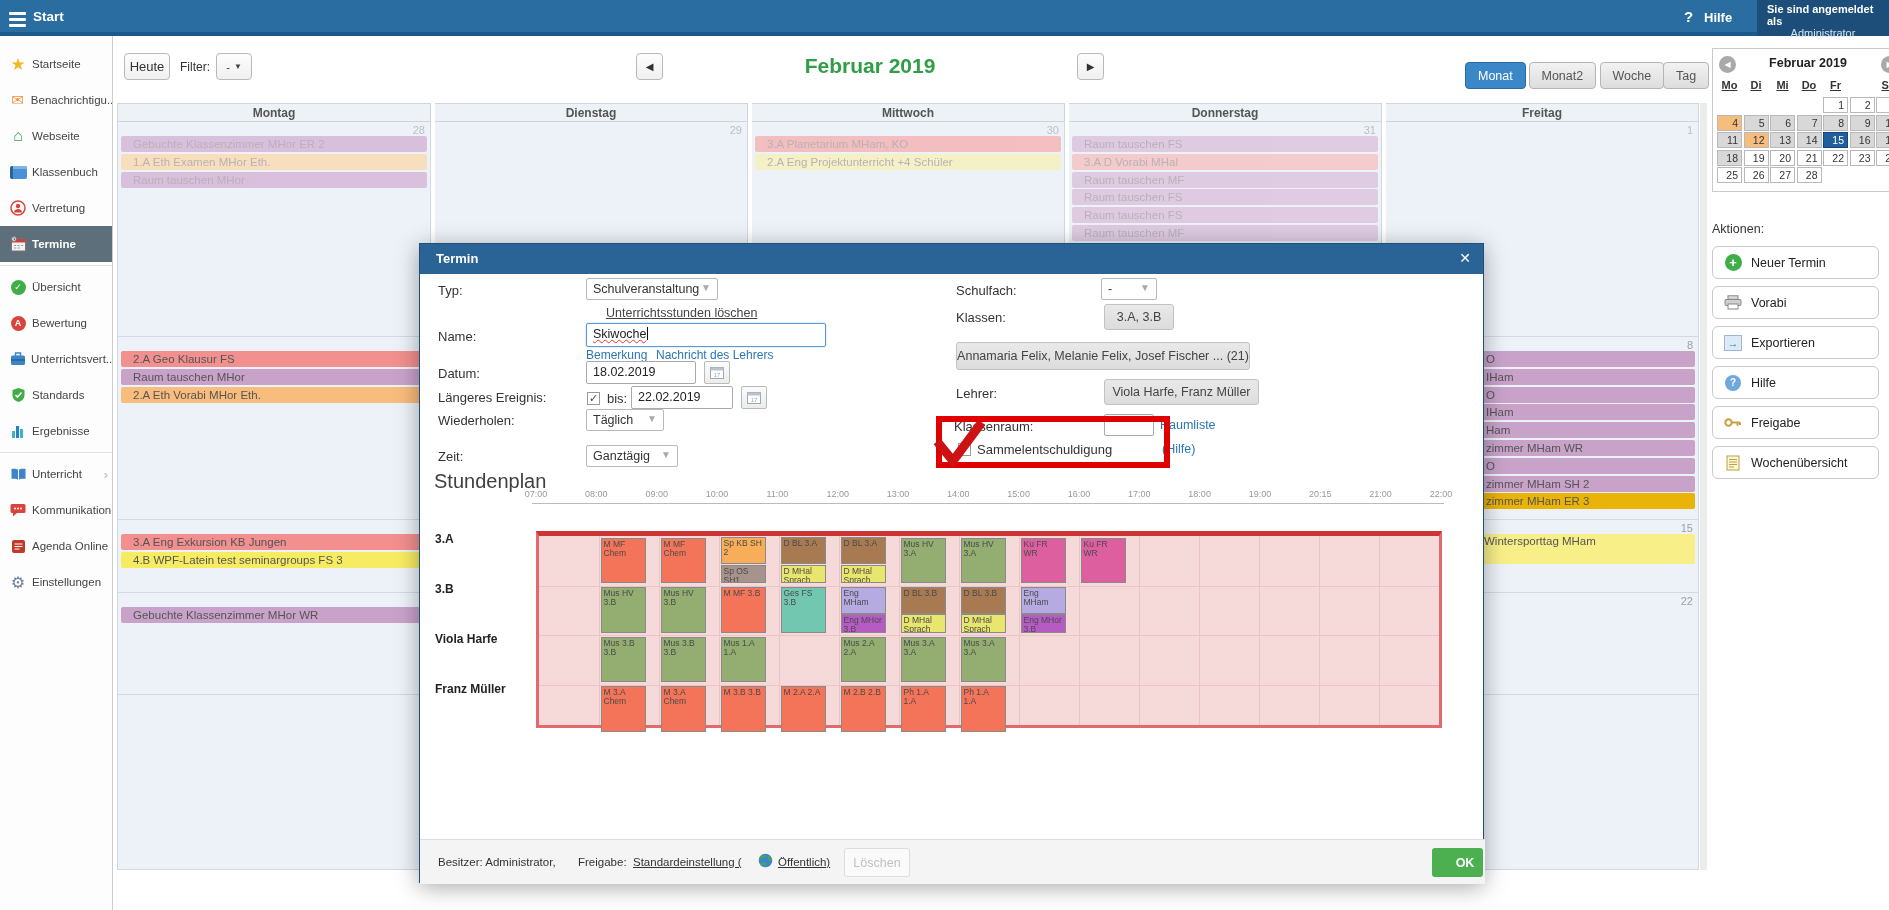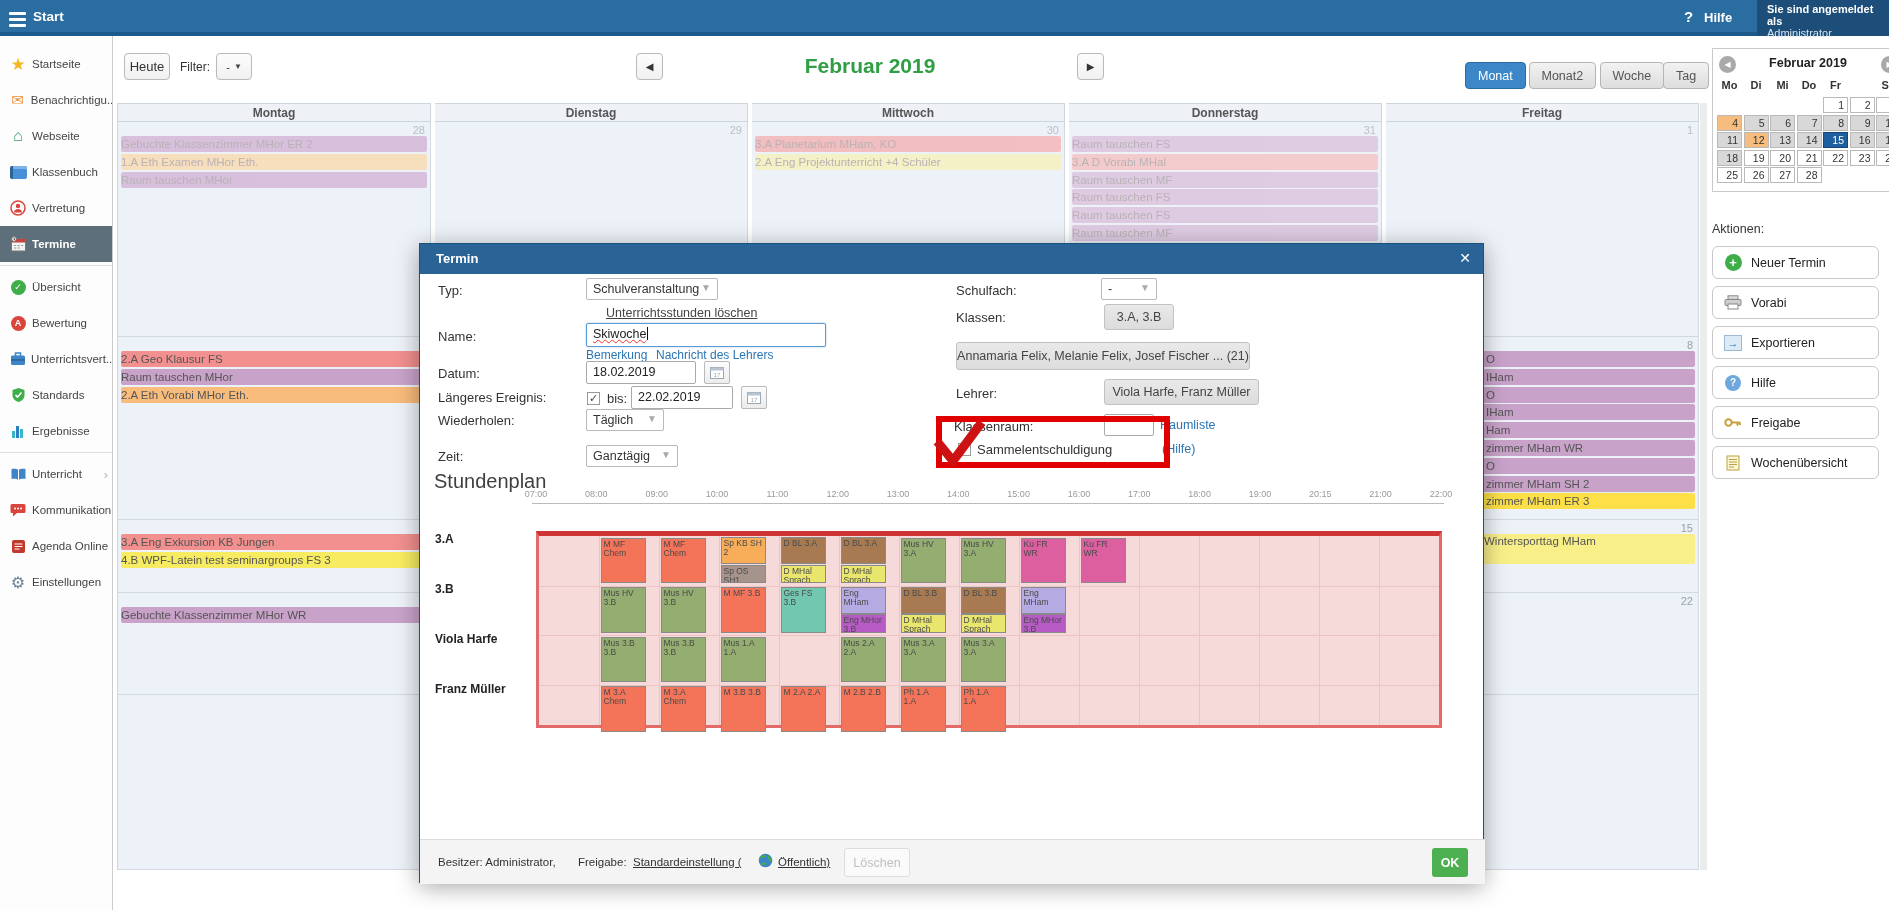--- a/index.html
+++ b/index.html
@@ -5,21 +5,21 @@
   html,body{margin:0;padding:0;width:1889px;height:910px;overflow:hidden;
     font-family:"Liberation Sans","DejaVu Sans",sans-serif;background:#fff;}
   #app{position:relative;width:1889px;height:910px;}
   .abs{position:absolute;}
   
   .topbar{left:0;top:0;width:1889px;height:36px;background:#2a6da1;border-bottom:4px solid #1d5a8c;box-sizing:border-box;color:#fff;}
   .burger i{display:block;width:17px;height:3px;background:#fff;margin:3px 0;border-radius:1px;}
   .topbar .title{font-size:13.5px;font-weight:bold;}
   .loggedbox{background:#1c4e79;color:#fff;padding:3px 10px;height:36px;box-sizing:border-box;}
   .loggedbox .l1{font-size:11px;font-weight:bold;}
-  .loggedbox .l2{font-size:11px;color:#d7e3ee;}
+  .loggedbox .l2{font-size:11px;color:#d7e3ee;text-align:center;}
   
   .sidebar{left:0;top:36px;width:113px;height:874px;background:#fdfdfd;border-right:1px solid #ccc;box-sizing:border-box;padding-top:10px;}
   .sb-item{height:36px;display:flex;align-items:center;padding-left:7px;cursor:pointer;position:relative;}
   .sb-ico{width:22px;display:inline-flex;justify-content:center;align-items:center;}
   .sb-lbl{font-size:11.5px;color:#444;margin-left:3px;white-space:nowrap;overflow:hidden;}
   .sb-item.sel{background:#5d6f7a;}
   .sb-item.sel .sb-lbl{color:#fff;font-weight:bold;}
   .sb-chev{position:absolute;right:4px;color:#b5b5b5;font-size:13px;}
   .sb-sep{height:1px;background:#e0e0e0;margin:3px 0;}
   .cir{display:inline-flex;width:15px;height:15px;border-radius:50%;color:#fff;font-size:9px;font-weight:bold;align-items:center;justify-content:center;}
@@ -27,27 +27,27 @@
   .bars i{display:inline-block;width:3px;margin-right:1px;}
   
   .btn{background:linear-gradient(#fdfdfd,#f0f0f0);border:1px solid #b9b9b9;border-radius:4px;color:#333;font-size:13px;display:inline-flex;align-items:center;justify-content:center;box-sizing:border-box;cursor:pointer;}
   .month-title{color:#2f9e44;font-size:21px;font-weight:bold;text-align:center;}
   .viewbtn{border:1px solid #b5b5b5;border-radius:4px;background:linear-gradient(#f2f2f2,#ddd);color:#555;font-size:12.5px;display:inline-flex;align-items:center;justify-content:center;box-sizing:border-box;cursor:pointer;}
   .viewbtn.active{background:#3b87c8;border-color:#2a6da1;color:#fff;}
   
   .cal-head{background:#eef2f6;border:1px solid #cdd5dd;border-left:none;box-sizing:border-box;font-size:12px;font-weight:bold;color:#555;display:flex;align-items:center;justify-content:center;}
   .wk{background:#edf2f8;border-right:1px solid #d2d9e0;border-bottom:1px solid #d2d9e0;box-sizing:border-box;overflow:hidden;}
   .wk .dnum{position:absolute;right:5px;top:2px;font-size:11px;}
-  .evt{height:16px;line-height:16px;margin:0 3px 1.8px 3px;border-radius:2px;font-size:11.5px;color:#555;padding-left:0;overflow:hidden;white-space:nowrap;box-sizing:border-box;}
+  .evt{height:16px;line-height:16px;margin:0 3px 1.8px 3px;border-radius:2px;font-size:11.5px;color:#555;padding-left:12px;overflow:hidden;white-space:nowrap;box-sizing:border-box;}
   .evt.faded{color:#b1a7ab;opacity:.85;}
   
   .mc-box{border:1px solid #c9c9c9;background:#fff;}
   .mc-title{font-size:12.5px;font-weight:bold;color:#222;}
   .mc-nav{display:inline-flex;width:17px;height:17px;border-radius:50%;background:#a9a9a9;color:#fff;font-size:8px;align-items:center;justify-content:center;cursor:pointer;}
-  .mc-dow{font-size:11px;font-weight:bold;color:#333;text-align:center;}
+  .mc-dow{font-size:11px;font-weight:bold;color:#333;text-align:center;text-decoration:underline;}
   .mc-cell{position:absolute;width:25px;height:16px;box-sizing:border-box;font-size:10.5px;color:#333;text-align:right;padding:1px 3px 0 0;border:1px solid #b9b9b9;background:#fff;}
   .mc-cell.gray{background:#d8d8d8;}
   .mc-cell.orange{background:#f7bd7f;}
   .mc-cell.sel{background:#1f5f9e;color:#fff;border-color:#17477a;}
   .mc-cell.empty{border:none;background:transparent;}
   .act-btn{position:absolute;left:0;width:167px;height:33px;background:#fff;border:1px solid #c9c9c9;border-radius:6px;box-sizing:border-box;display:flex;align-items:center;padding-left:10px;cursor:pointer;}
   .act-lbl{font-size:12.5px;color:#222;margin-left:8px;}
   .aktionen{font-size:12.5px;color:#333;}
   
   .modal{left:419px;top:243px;width:1065px;height:640px;background:#fff;border:1px solid #18527d;box-shadow:0 4px 22px rgba(0,0,0,.35);z-index:50;box-sizing:border-box;}
@@ -67,21 +67,21 @@
   .wavy{text-decoration:underline wavy #e33 1px;}
   .redbox{position:absolute;border:6px solid #e00000;box-sizing:border-box;z-index:60;}
   .sp-head{position:absolute;font-size:20px;color:#3f3f3f;}
   .sp-time{position:absolute;width:36px;text-align:center;font-size:9px;color:#999;}
   .sp-rowlbl{position:absolute;font-size:12px;font-weight:bold;color:#222;}
   .sp-grid{position:absolute;background:#f6d9d9;border:3px solid #e36a6a;border-top:5px solid #cf3434;box-sizing:border-box;}
   .sp-vline{position:absolute;top:0;bottom:0;width:1px;background:#ecc4c4;}
   .sp-hline{position:absolute;left:0;right:0;height:1px;background:#ecc4c4;}
   .sp-cell{position:absolute;border:1px solid #8a8a8a;box-sizing:border-box;font-size:8.5px;line-height:9px;color:#4a4a4a;padding:1px 2px;overflow:hidden;}
   .m-footer{position:absolute;left:0;top:595px;width:1065px;height:45px;background:#f4f4f4;border-top:1px solid #ddd;box-sizing:border-box;}
-  .ok-btn{position:absolute;left:1012px;top:8px;width:36px;height:29px;background:#4caf50;border-radius:3px;color:#fff;font-size:12.5px;font-weight:bold;display:flex;align-items:center;justify-content:center;cursor:pointer;}
+  .ok-btn{position:absolute;left:1012px;top:8px;width:36px;height:29px;background:#4caf50;border-radius:3px;color:#fff;font-size:12.5px;font-weight:bold;display:flex;align-items:center;justify-content:center;cursor:pointer;padding-left:15px;}
   .loeschen{position:absolute;left:424px;top:8px;width:66px;height:29px;background:#fafafa;border:1px solid #ddd;border-radius:3px;color:#c0c0c0;font-size:12.5px;display:flex;align-items:center;justify-content:center;box-sizing:border-box;}
 </style>
 </head>
 <body>
 
 <div id="app">
 
   <div class="abs topbar">
     <div class="abs burger" style="left:9px;top:9px;">
         <i></i>
@@ -343,21 +343,21 @@
         <span class="dnum" style="color:#9aa1a8">8</span>
         <div style="margin-top:14px;">
           <div class="evt" style="background:#c9a2ca;padding-left:97px;">O</div>
           <div class="evt" style="background:#c9a2ca;padding-left:97px;">IHam</div>
           <div class="evt" style="background:#c9a2ca;padding-left:97px;">O</div>
           <div class="evt" style="background:#c9a2ca;padding-left:97px;">IHam</div>
           <div class="evt" style="background:#c9a2ca;padding-left:97px;">Ham</div>
           <div class="evt" style="background:#c9a2ca;padding-left:97px;">zimmer MHam WR</div>
           <div class="evt" style="background:#c9a2ca;padding-left:97px;">O</div>
           <div class="evt" style="background:#c9a2ca;padding-left:97px;">zimmer MHam SH 2</div>
-          <div class="evt" style="background:#fde047;padding-left:97px;">zimmer MHam ER 3</div>
+          <div class="evt" style="background:#eab308;padding-left:97px;">zimmer MHam ER 3</div>
         </div>
       </div>
       <div class="abs wk" style="left: 1268px; top: 417px; width: 313px; height: 73px;">
         <span class="dnum" style="color:#9aa1a8">15</span>
         <div style="margin-top:14px;">
           <div class="evt" style="background:#f9ef89;padding-left:95px;height:30px;line-height:15px;">Wintersporttag MHam</div>
         </div>
       </div>
       <div class="abs wk" style="left: 1268px; top: 490px; width: 313px; height: 102px;">
         <span class="dnum" style="color:#9aa1a8">22</span>

